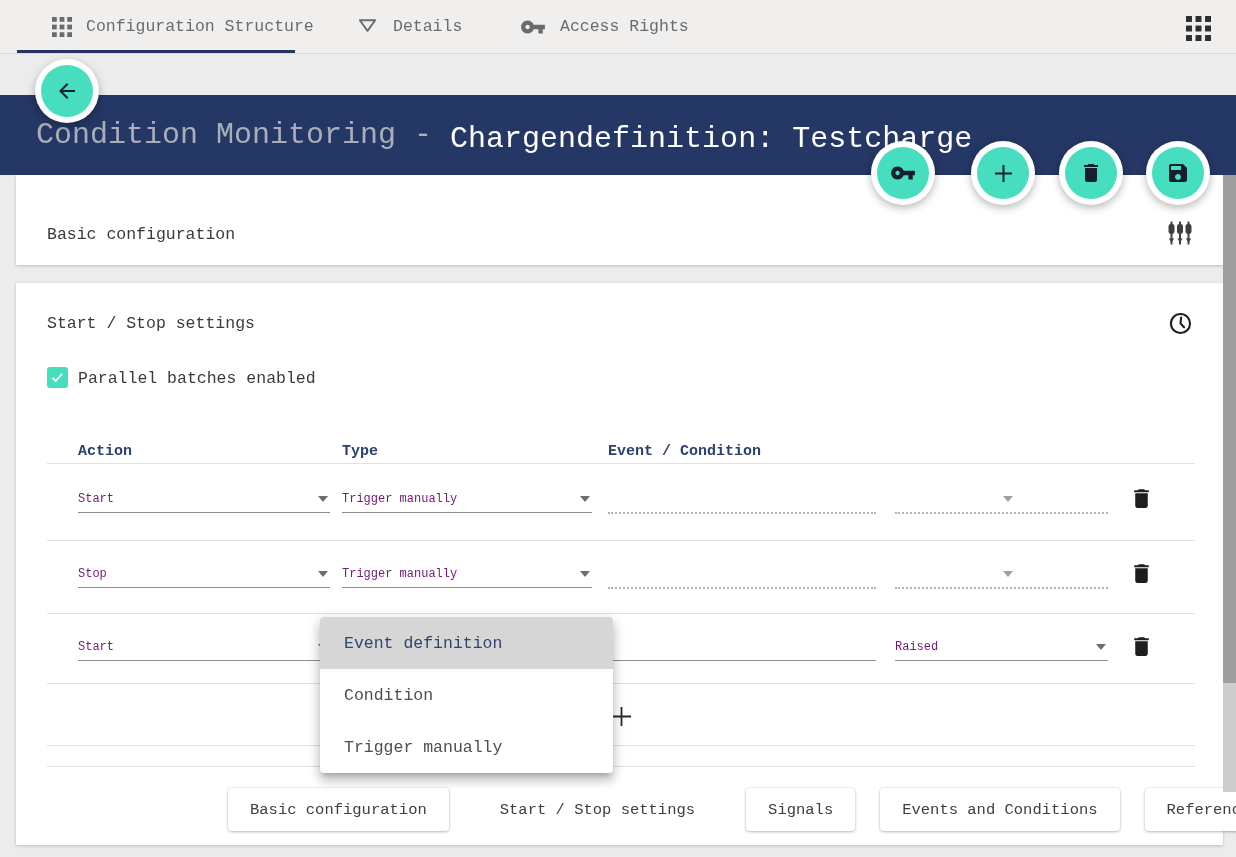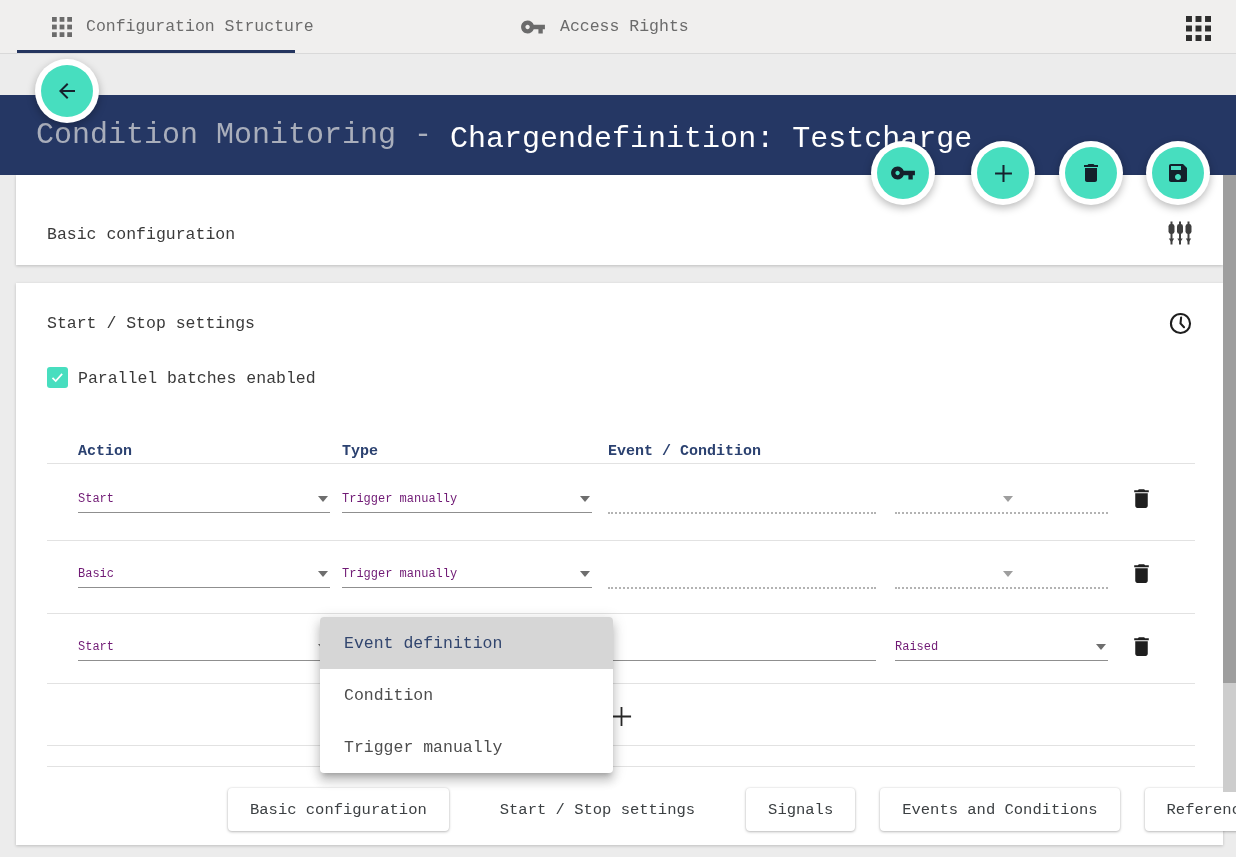--- a/index.html
+++ b/index.html
@@ -97,20 +97,26 @@
           <rect x="0" y="8" width="5" height="5"></rect>
             <rect x="8" y="8" width="5" height="5"></rect>
             <rect x="16" y="8" width="5" height="5"></rect>
           <rect x="0" y="16" width="5" height="5"></rect>
             <rect x="8" y="16" width="5" height="5"></rect>
             <rect x="16" y="16" width="5" height="5"></rect>
         </g>
       </svg>
       <span>Configuration Structure</span>
     </div>
+    <div class="tab" style="left:356px">
+      <svg width="23" height="23" viewBox="0 0 24 24">
+        <polygon points="4,5.5 20,5.5 12,16.5" fill="none" stroke="#6b6b6b" stroke-width="2" stroke-linejoin="round"></polygon>
+      </svg>
+      <span>Details</span>
+    </div>
     <div class="tab" style="left:520px">
       <svg width="26" height="26" viewBox="0 0 24 24">
         <path fill="#6b6b6b" d="M12.65 10C11.83 7.67 9.61 6 7 6c-3.31 0-6 2.69-6 6s2.69 6 6 6c2.61 0 4.83-1.67 5.65-4H17v4h4v-4h2v-4H12.65zM7 14c-1.1 0-2-.9-2-2s.9-2 2-2 2 .9 2 2-.9 2-2 2z"></path>
       </svg>
       <span>Access Rights</span>
     </div>
     <div class="tab-underline"></div>
     <div class="apps-btn">
       <svg width="25" height="25" viewBox="0 0 21 21">
         <g fill="#2e2e2e">
@@ -227,21 +233,21 @@
       <span class="caret light mid"></span>
     </div>
     <div class="row-trash" style="top:200px">
       <svg width="25" height="25" viewBox="0 0 24 24">
         <path fill="#1e1e1e" d="M6 19c0 1.1.9 2 2 2h8c1.1 0 2-.9 2-2V7H6v12zM19 4h-3.5l-1-1h-5l-1 1H5v2h14V4z"></path>
       </svg>
     </div>
     <div class="hline" style="top:257px"></div>
 
     <div class="sel col-action" style="top:278px">
-      <span class="sel-text">Basic</span>
+      <span class="sel-text">Stop</span>
       <span class="caret"></span>
     </div>
     <div class="sel col-type" style="top:278px">
       <span class="sel-text">Trigger manually</span>
       <span class="caret"></span>
     </div>
     <div class="sel dotted col-eventA" style="top:278px">
       <span class="sel-text"></span>
     </div>
     <div class="sel dotted col-eventB" style="top:278px">

